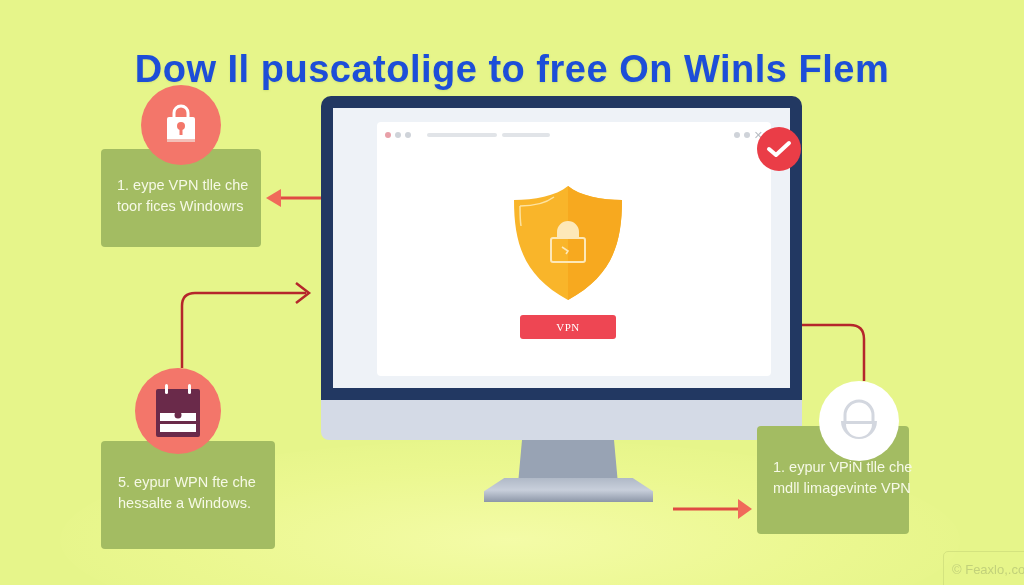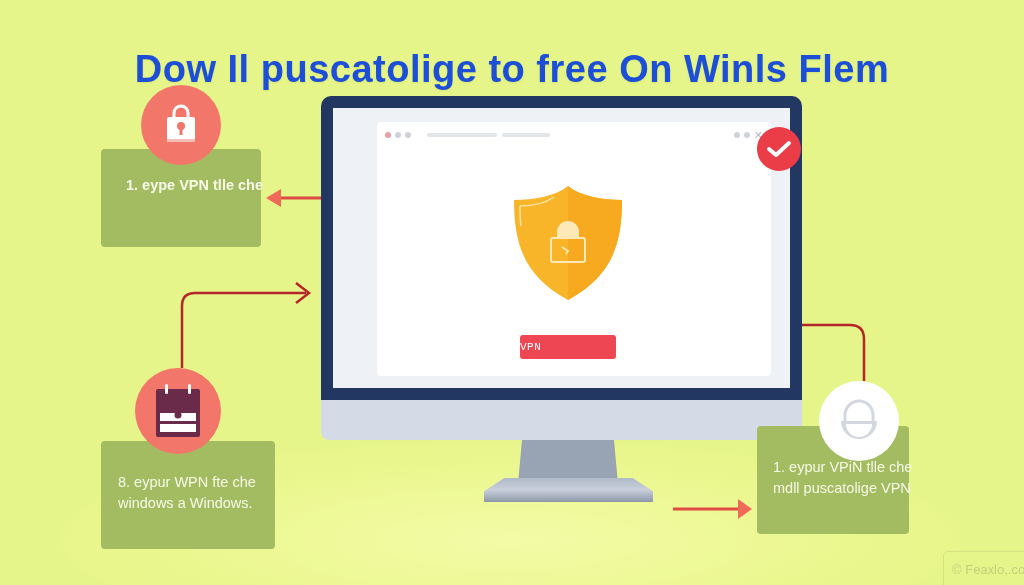--- a/index.html
+++ b/index.html
@@ -42,23 +42,22 @@
     .dot { width: 6px; height: 6px; border-radius: 50%; background: #cfd3d9; }
     .dot.red { background: #e8a0a8; }
     .win-bar { position: absolute; top: 11px; height: 4px; border-radius: 2px; background: #e1e4e8; }
     .win-ctrl { position: absolute; right: 8px; top: 8px; display: flex; gap: 4px; align-items: center; }
     .win-ctrl .dot { background: #cfd3d9; }
     .win-close { color: #b8bcc2; font-size: 11px; line-height: 10px; }
     .shield { position: absolute; left: 133px; top: 62px; width: 116px; height: 118px; }
     .vpn-btn {
       position: absolute; left: 143px; top: 193px; width: 96px; height: 24px;
       background: #ee4653; color: #fff; border: none; border-radius: 3px;
-      font-size: 11px; letter-spacing: 0.5px; line-height: 24px;
-      font-family: Liberation Mono, monospace;
-      margin-top: 20px;
+      font-size: 11px; letter-spacing: 0.5px; text-align: center; line-height: 24px;
+      font-family: Liberation Serif, serif;
     }
     .stand-neck {
       position: absolute; left: 518px; top: 440px; width: 100px; height: 44px;
       background: #98a3b4; clip-path: polygon(4% 0, 96% 0, 100% 100%, 0 100%);
     }
     .stand-base {
       position: absolute; left: 484px; top: 478px; width: 169px; height: 24px;
       background: linear-gradient(#b0b9c7 0%, #c8cfdb 50%, #8d97a8 100%);
       clip-path: polygon(12% 0, 88% 0, 100% 55%, 100% 100%, 0 100%, 0 55%);
     }
@@ -67,21 +66,21 @@
       border-radius: 50%; background: #ea3d47;
       display: flex; align-items: center; justify-content: center;
     }
     
     .card {
       position: absolute; background: #a3bc62; border-radius: 4px;
       color: #f6f9e6; font-size: 14.5px; line-height: 21px;
     }
     .card .line { display: block; white-space: nowrap; }
     .card1 { left: 101px; top: 149px; width: 160px; height: 98px; padding: 0; }
-    .card1 .txt { position: absolute; left: 25px; top: 26px; font-weight: bold; }
+    .card1 .txt { position: absolute; left: 16px; top: 26px; }
     .card2 { left: 101px; top: 441px; width: 174px; height: 108px; }
     .card2 .txt { position: absolute; left: 17px; top: 31px; }
     .card3 { left: 757px; top: 426px; width: 152px; height: 108px; }
     .card3 .txt { position: absolute; left: 16px; top: 31px; }
     .icon-circle {
       position: absolute; border-radius: 50%;
       display: flex; align-items: center; justify-content: center;
     }
     .ic1 { left: 141px; top: 85px; width: 80px; height: 80px; background: #f3766a; }
     .ic2 { left: 135px; top: 368px; width: 86px; height: 86px; background: #f3766a; }
@@ -158,53 +157,54 @@
 
 <div class="check-badge">
   <svg width="26" height="20" viewBox="0 0 26 20">
     <polyline points="3,10 10,16 23,4" fill="none" stroke="#ffffff" stroke-width="4" stroke-linecap="round" stroke-linejoin="round"></polyline>
   </svg>
 </div>
 
 <div class="card card1">
   <div class="txt">
     <span class="line">1. eype VPN tlle che</span>
+    <span class="line">toor fices Windowrs</span>
   </div>
 </div>
 <div class="icon-circle ic1">
   <svg width="44" height="44" viewBox="0 0 44 44">
     <path d="M15 14 V10 A7 7 0 0 1 29 10 V14" fill="none" stroke="#ffffff" stroke-width="3"></path>
     <rect x="8" y="14" width="28" height="24" rx="2" fill="#ffffff"></rect>
     <rect x="8" y="36" width="28" height="3" fill="#f3c0b8"></rect>
     <circle cx="22" cy="23" r="4" fill="#f3766a"></circle>
     <rect x="20.5" y="25" width="3" height="7" fill="#f3766a"></rect>
   </svg>
 </div>
 
 <div class="card card2">
   <div class="txt">
-    <span class="line">8. eypur WPN fte che</span>
-    <span class="line">windows a Windows.</span>
+    <span class="line">5. eypur WPN fte che</span>
+    <span class="line">hessalte a Windows.</span>
   </div>
 </div>
 <div class="icon-circle ic2">
   <svg width="50" height="56" viewBox="0 0 50 56">
     <rect x="3" y="6" width="44" height="48" rx="2" fill="#6a2a4a"></rect>
     <rect x="12" y="1" width="3" height="10" rx="1.5" fill="#ffffff"></rect>
     <rect x="35" y="1" width="3" height="10" rx="1.5" fill="#ffffff"></rect>
     <rect x="7" y="30" width="36" height="8" fill="#ffffff"></rect>
     <rect x="7" y="41" width="36" height="8" fill="#ffffff"></rect>
     <circle cx="25" cy="32" r="3.5" fill="#6a2a4a"></circle>
   </svg>
 </div>
 
 <div class="card card3">
   <div class="txt">
     <span class="line">1. eypur VPiN tlle che</span>
-    <span class="line">mdll puscatolige VPN</span>
+    <span class="line">mdll limagevinte VPN</span>
   </div>
 </div>
 <div class="icon-circle ic3">
   <svg width="44" height="44" viewBox="0 0 44 44">
     <path d="M8 22 V16 A14 14 0 0 1 36 16 V22" fill="none" stroke="#d3d7df" stroke-width="3"></path>
     <path d="M4 22 H40 A18 18 0 0 1 4 22 Z" fill="#d3d7df"></path>
     <path d="M9 25 H35 A13 13 0 0 1 9 25 Z" fill="#ffffff"></path>
   </svg>
 </div>
 

